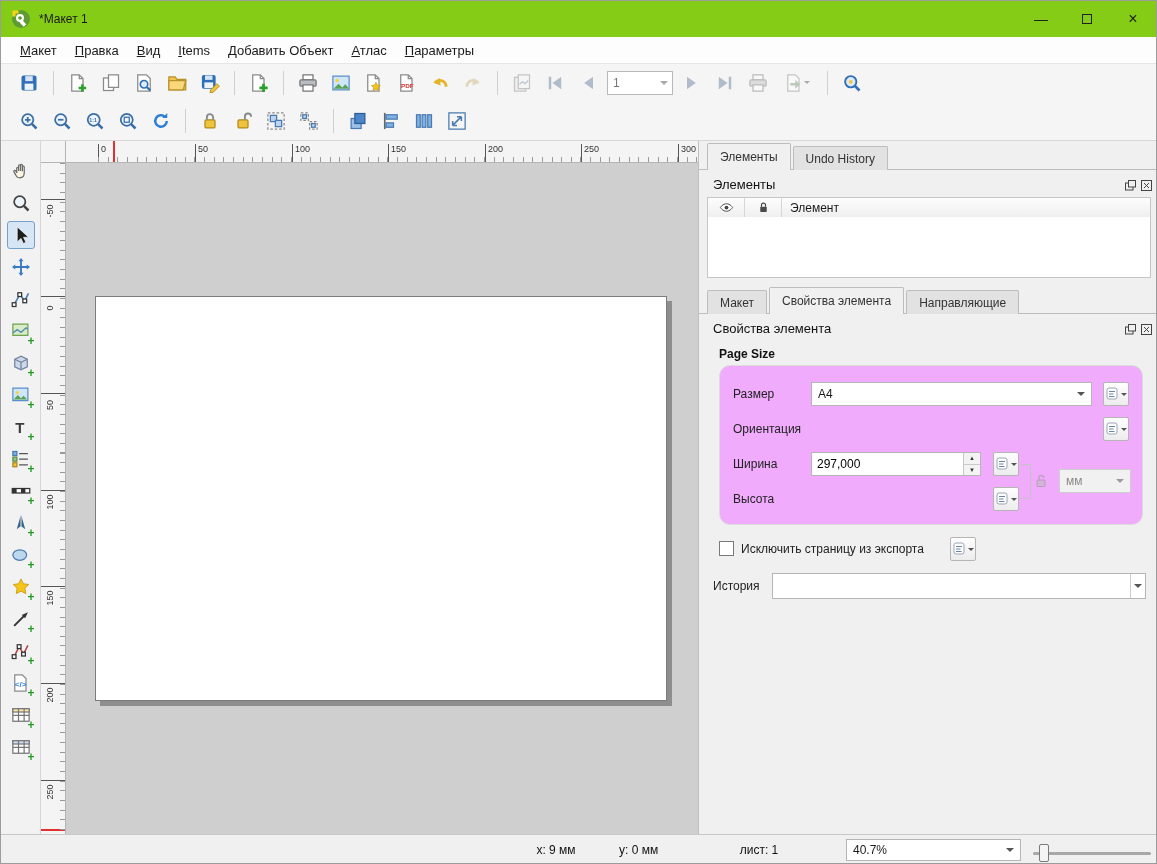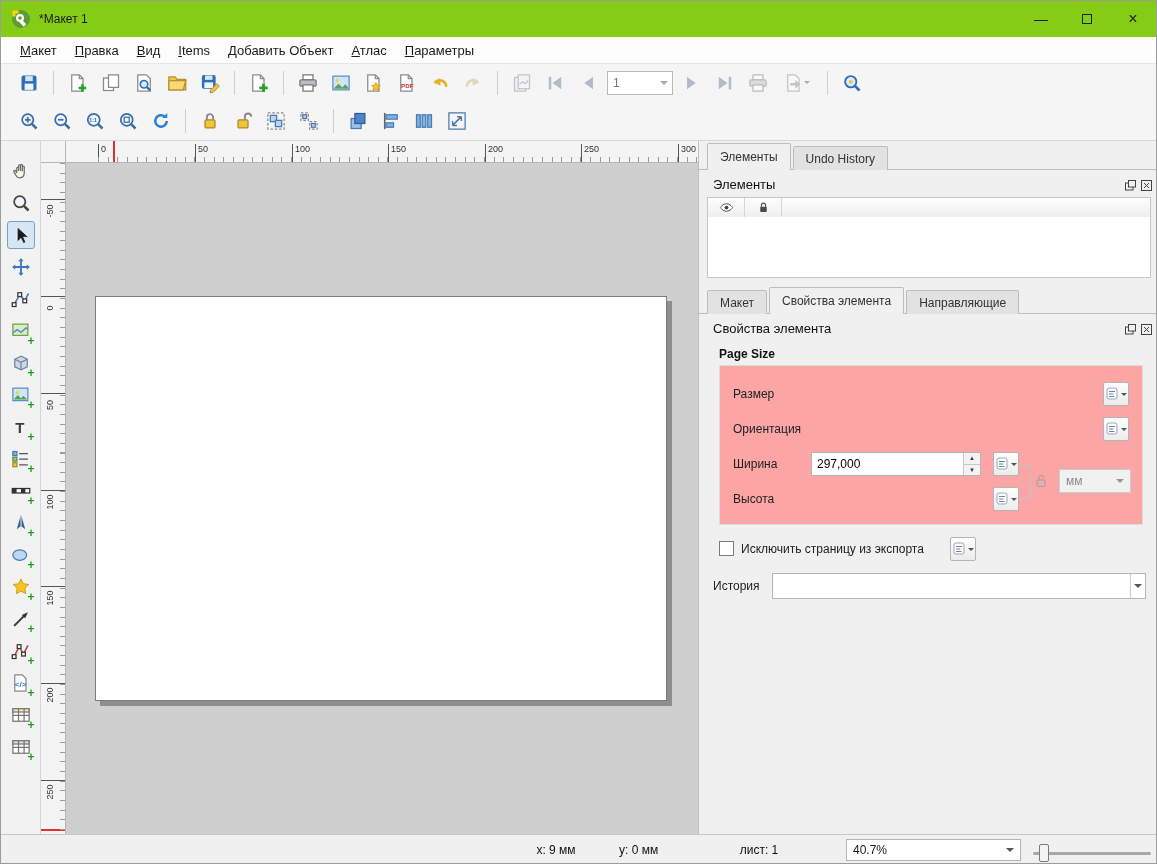--- a/index.html
+++ b/index.html
@@ -58,21 +58,21 @@
   .dtabs { position:absolute; left:8px; display:flex; align-items:flex-end; z-index:2; }
   .dtab { height:24px; padding:0 12px; display:inline-flex; align-items:center; background:#e2e2e2; border:1px solid #bdbdbd; border-bottom:none; border-radius:2px 2px 0 0; margin-right:2px; color:#333; }
   .dtab.active { background:#f0f0f0; height:27px; }
   .tabline { position:absolute; left:0; right:0; height:0; border-bottom:1px solid #bdbdbd; z-index:1; }
   .ptitle { position:absolute; font-size:13px; color:#111; }
   .dockbtn { position:absolute; width:13px; height:13px; display:flex; align-items:center; justify-content:center; }
   .dockbtn svg { width:13px; height:13px; }
   .items-header { position:absolute; left:8px; right:7px; height:21px; background:linear-gradient(#fdfdfd,#efefef); border:1px solid #c6c6c6; display:flex; align-items:center; }
   .ih-cell { height:100%; display:flex; align-items:center; justify-content:center; border-right:1px solid #d6d6d6; }
   .items-list { position:absolute; left:8px; right:7px; height:61px; background:#fff; border:1px solid #c6c6c6; border-top:none; }
-  .groupbox { position:absolute; background:#fca5a5; border:1px solid #dcdcdc; border-radius:0; }
+  .groupbox { position:absolute; background:#f0abfc; border:1px solid #dcdcdc; border-radius:11px; }
   .flabel { position:absolute; font-size:12px; color:#222; }
   .combo { position:absolute; height:24px; background:#fff; border:1px solid #b5b5b5; display:flex; align-items:center; padding:0 6px; }
   .combo .ctext { flex:1; overflow:hidden; white-space:nowrap; }
   .combo.disabled { background:#f1f1f1; color:#8a8a8a; border-color:#cdcdcd; }
   .spin { position:absolute; height:24px; background:#fff; border:1px solid #b5b5b5; display:flex; }
   .spin input { flex:1; border:0; outline:0; padding:0 5px; font:inherit; background:transparent; min-width:0; }
   .steps { width:17px; border-left:1px solid #c9c9c9; display:flex; flex-direction:column; }
   .steps span { flex:1; display:flex; align-items:center; justify-content:center; font-size:6px; color:#333; background:#f3f3f3; }
   .steps span + span { border-top:1px solid #c9c9c9; }
   .ddbtn { position:absolute; width:26px; height:24px; border:1px solid #b5b5b5; background:linear-gradient(#fefefe,#ececec); border-radius:2px; display:flex; align-items:center; justify-content:center; gap:1px; }
@@ -561,20 +561,21 @@
           <path d="M1.5 8s2.5-4 6.5-4 6.5 4 6.5 4-2.5 4-6.5 4S1.5 8 1.5 8z" fill="#fff" stroke="#444"></path>
           <circle cx="8" cy="8" r="2" fill="#444"></circle>
         </svg>
       </span>
     <span class="ih-cell" style="width:37px">
         <svg width="13" height="13" viewBox="0 0 16 16">
           <rect x="4" y="7" width="8" height="6.5" rx="1" fill="#4a4a4a"></rect>
           <path d="M5.5 7V5a2.5 2.5 0 0 1 5 0v2" fill="none" stroke="#4a4a4a" stroke-width="1.5"></path>
         </svg>
       </span>
+    <span class="ih-cell" style="flex:1; justify-content:flex-start; padding-left:8px; border-right:none">Элемент</span>
   </div>
   <div class="items-list" style="top:76px"></div>
 
   <div class="tabline" style="top:172px"></div>
   <div class="dtabs" style="top:146px">
     <span class="dtab">Макет</span>
     <span class="dtab active">Свойства элемента</span>
     <span class="dtab">Направляющие</span>
   </div>
 
@@ -590,20 +591,24 @@
         <rect x="1.5" y="1.5" width="10" height="10" fill="none" stroke="#444"></rect>
         <path d="M4 4l5 5M9 4l-5 5" stroke="#444"></path>
       </svg>
     </span>
 
   <span class="flabel" style="left:20px; top:206px; font-weight:bold; color:#111">Page Size</span>
 
   <div class="groupbox" style="left:20px; top:224px; width:424px; height:160px">
 
     <span class="flabel" style="left:13px; top:21px">Размер</span>
+    <div class="combo" style="left:91px; top:16px; width:281px">
+      <span class="ctext">A4</span>
+      <span class="car"></span>
+    </div>
     <span class="ddbtn" style="left:383px; top:16px">
         <svg width="14" height="14" viewBox="0 0 14 14">
           <rect x="1" y="1" width="10" height="11" rx="2" fill="#fff" stroke="#9aa7b8"></rect>
           <path d="M3 4.5h6M3 7h4.5M3 9.5h5.5" stroke="#6b84a3"></path>
         </svg>
         <span class="car sm"></span>
       </span>
 
     <span class="flabel" style="left:13px; top:56px">Ориентация</span>
     <span class="ddbtn" style="left:383px; top:51px">

